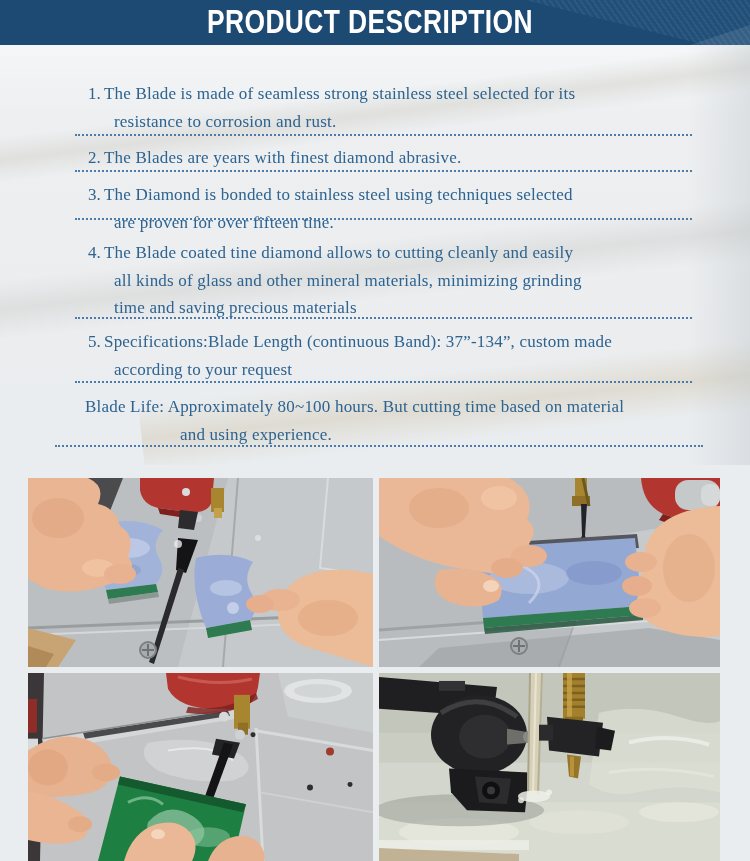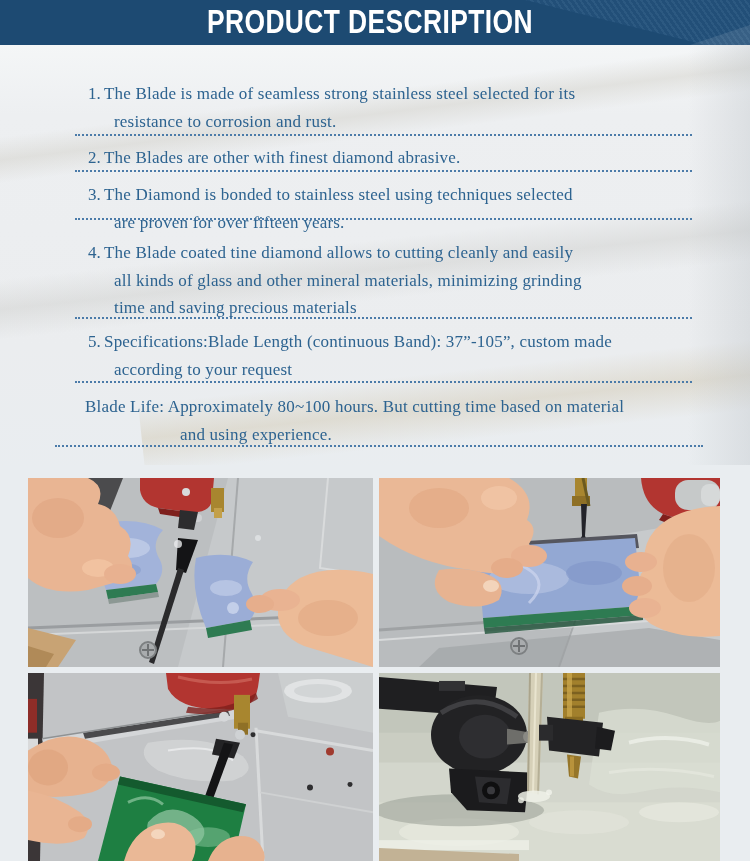--- a/index.html
+++ b/index.html
@@ -72,42 +72,42 @@
       <div class="feat" style="top: 35px;">
         <span class="num">1.</span>
         <div class="lines">
           <div class="tline">The Blade is made of seamless strong stainless steel selected for its</div>
           <div class="tline cont">resistance to corrosion and rust.</div>
         </div>
       </div>
       <div class="feat" style="top: 99px;">
         <span class="num">2.</span>
         <div class="lines">
-          <div class="tline">The Blades are other with finest diamond abrasive.</div>
+          <div class="tline">The Blades are years with finest diamond abrasive.</div>
         </div>
       </div>
       <div class="feat" style="top: 136px;">
         <span class="num">3.</span>
         <div class="lines">
           <div class="tline">The Diamond is bonded to stainless steel using techniques selected</div>
-          <div class="tline cont">are proven for over fifteen years.</div>
+          <div class="tline cont">are proven for over fifteen tine.</div>
         </div>
       </div>
       <div class="feat" style="top: 194px;">
         <span class="num">4.</span>
         <div class="lines">
           <div class="tline">The Blade coated tine diamond allows to cutting cleanly and easily</div>
           <div class="tline cont">all kinds of glass and other mineral materials, minimizing grinding</div>
           <div class="tline cont">time and saving precious materials</div>
         </div>
       </div>
       <div class="feat" style="top: 283px;">
         <span class="num">5.</span>
         <div class="lines">
-          <div class="tline">Specifications:Blade Length (continuous Band): 37”-105”, custom made</div>
+          <div class="tline">Specifications:Blade Length (continuous Band): 37”-134”, custom made</div>
           <div class="tline cont">according to your request</div>
         </div>
       </div>
       <div class="sep" style="top: 89px;"></div>
       <div class="sep" style="top: 125px;"></div>
       <div class="sep" style="top: 173px;"></div>
       <div class="sep" style="top: 272px;"></div>
       <div class="sep" style="top: 336px;"></div>
       <div class="sep wide" style="top: 400px;"></div>
     </div>

